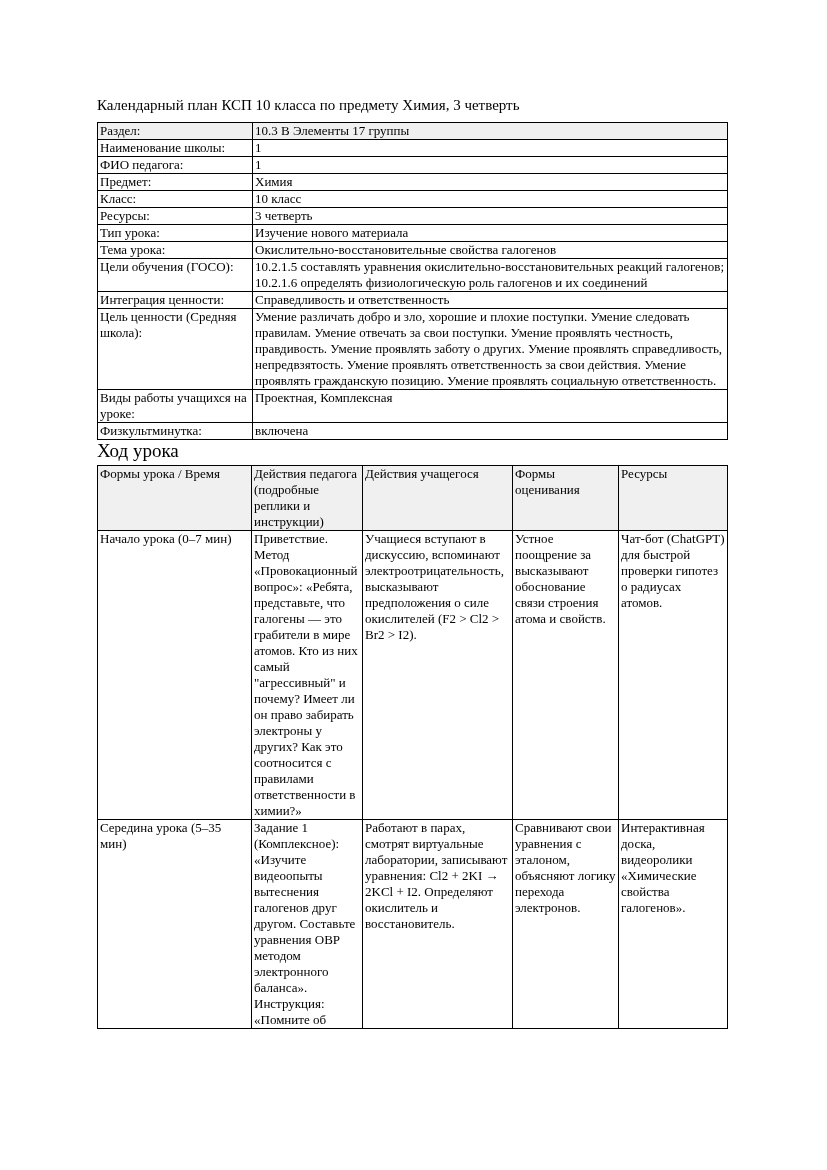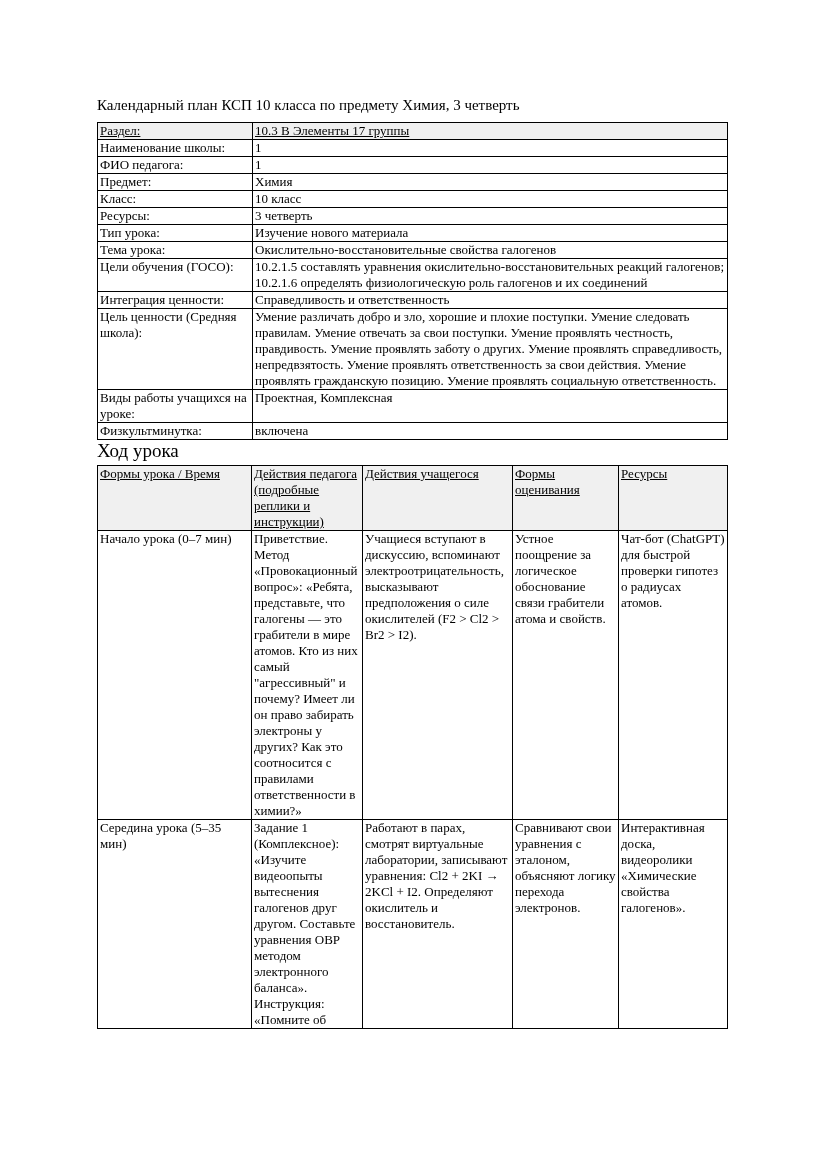--- a/index.html
+++ b/index.html
@@ -40,21 +40,20 @@
   }
   td {
     border: 1px solid var(--border-color);
     padding: 0 2px;
     vertical-align: top;
     overflow: visible;
     word-wrap: normal;
   }
   tr.shaded td, tr.header-row td {
     background: var(--header-bg);
-    text-decoration: underline;
   }
   .section-heading {
     font-size: 19px;
     line-height: 15px;
     margin: 3px 0 7px 0;
   }
 </style>
 </head>
 <body>
 
@@ -138,21 +137,21 @@
         <td>Формы урока / Время</td>
         <td>Действия педагога (подробные реплики и инструкции)</td>
         <td>Действия учащегося</td>
         <td>Формы оценивания</td>
         <td>Ресурсы</td>
       </tr>
       <tr>
         <td>Начало урока (0–7 мин)</td>
         <td>Приветствие. Метод «Провокационный вопрос»: «Ребята, представьте, что галогены — это грабители в мире атомов. Кто из них самый "агрессивный" и почему? Имеет ли он право забирать электроны у других? Как это соотносится с правилами ответственности в химии?»</td>
         <td>Учащиеся вступают в дискуссию, вспоминают электроотрицательность, высказывают предположения о силе окислителей (F2 &gt; Cl2 &gt; Br2 &gt; I2).</td>
-        <td>Устное поощрение за логическое обоснование связи грабители атома и свойств.</td>
+        <td>Устное поощрение за высказывают обоснование связи строения атома и свойств.</td>
         <td>Чат-бот (ChatGPT) для быстрой проверки гипотез о радиусах атомов.</td>
       </tr>
       <tr>
         <td>Середина урока (5–35 мин)</td>
         <td>Задание 1 (Комплексное): «Изучите видеоопыты вытеснения галогенов друг другом. Составьте уравнения ОВР методом электронного баланса». Инструкция: «Помните об</td>
         <td>Работают в парах, смотрят виртуальные лаборатории, записывают уравнения: Cl2 + 2KI → 2KCl + I2. Определяют окислитель и восстановитель.</td>
         <td>Сравнивают свои уравнения с эталоном, объясняют логику перехода электронов.</td>
         <td>Интерактивная доска, видеоролики «Химические свойства галогенов».</td>
       </tr>
     </tbody>

